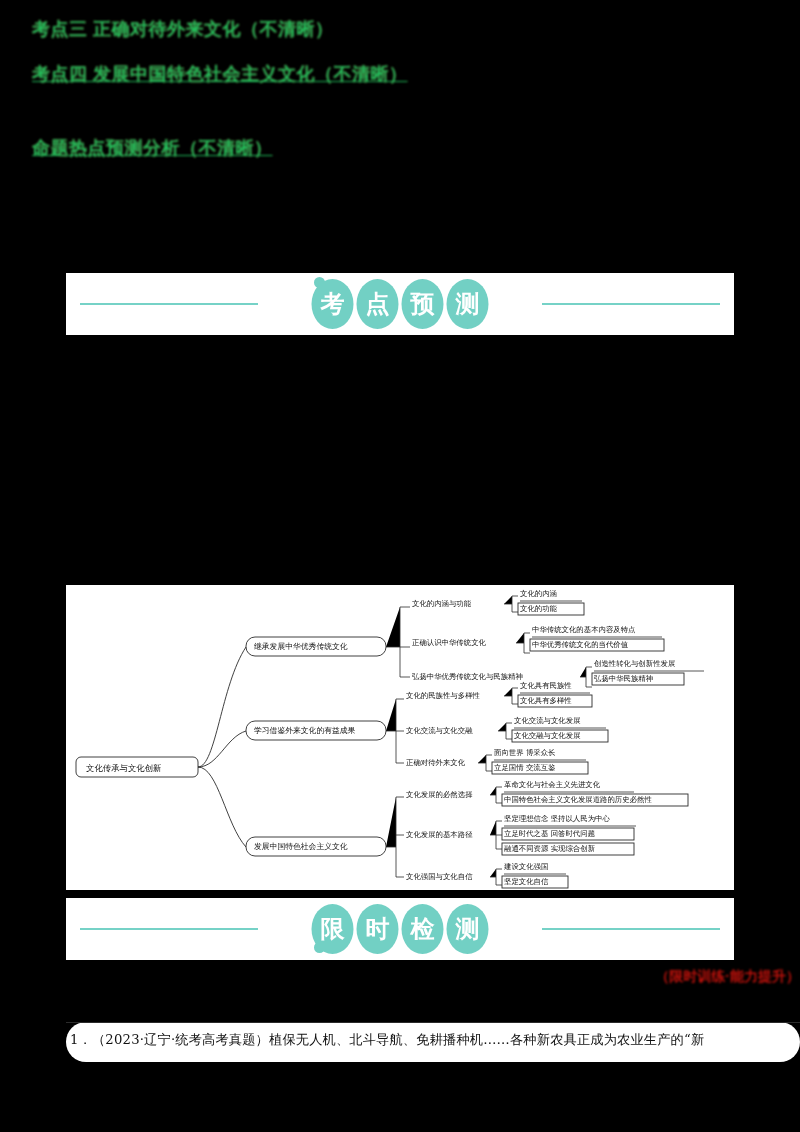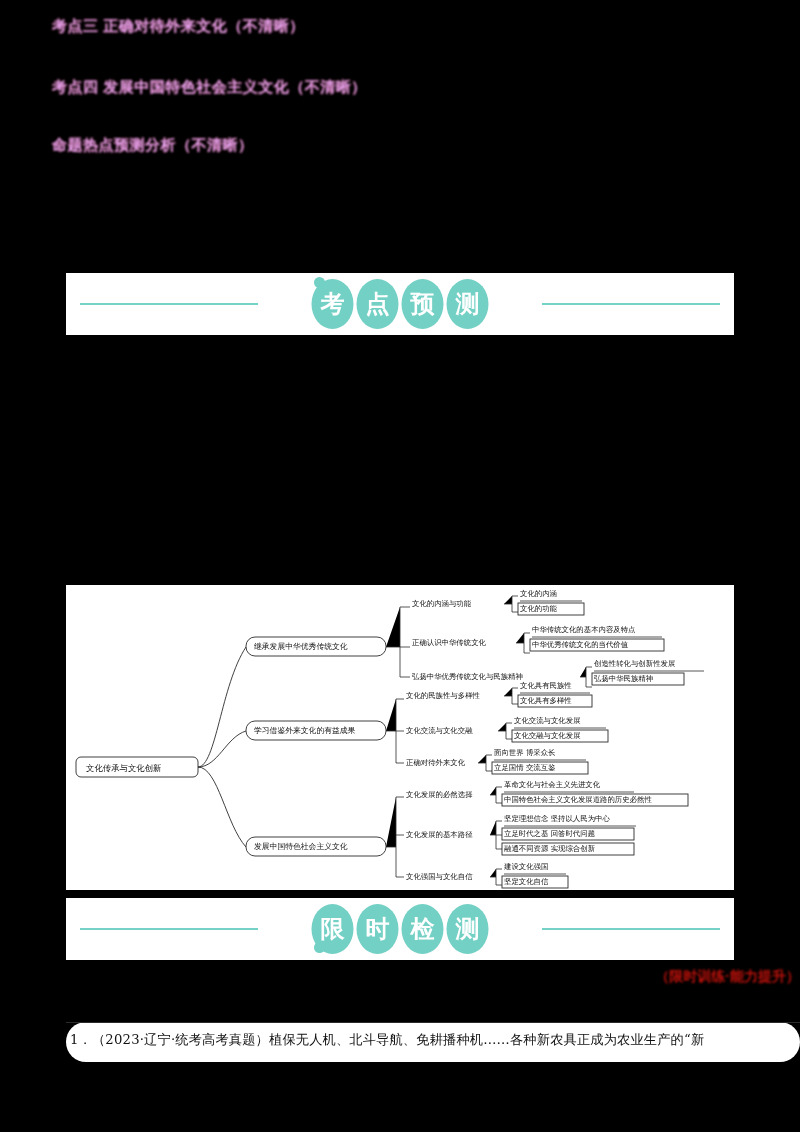--- a/index.html
+++ b/index.html
@@ -24,34 +24,33 @@
   
   #top-block {
     left: 66px;
     top: 62px;
     width: 668px;
     height: 176px;
     background: #000000;
   }
   .redline {
     position: absolute;
-    color: #f0abfc;
+    color: #22c55e;
     font-family: "Liberation Sans", "DejaVu Sans", sans-serif;
     font-weight: bold;
-    font-size: 15px;
+    font-size: 18px;
     letter-spacing: 0.5px;
     white-space: nowrap;
     filter: blur(0.9px);
     text-shadow: 0 0 1px rgba(150,20,20,0.9);
     opacity: .97;
-    margin-left: 20px;
   }
   #redline-1 { left: 32px; top: 17px; }
-  #redline-2 { left: 32px; top: 78px; }
-  #redline-3 { left: 32px; top: 136px; }
+  #redline-2 { left: 32px; top: 62px; text-decoration: underline; }
+  #redline-3 { left: 32px; top: 136px; text-decoration: underline; }
 
   
   .banner {
     position: absolute;
     left: 66px;
     width: 668px;
     background: #ffffff;
     overflow: hidden;
   }
   #banner-kaodian { top: 273px; height: 62px; }

